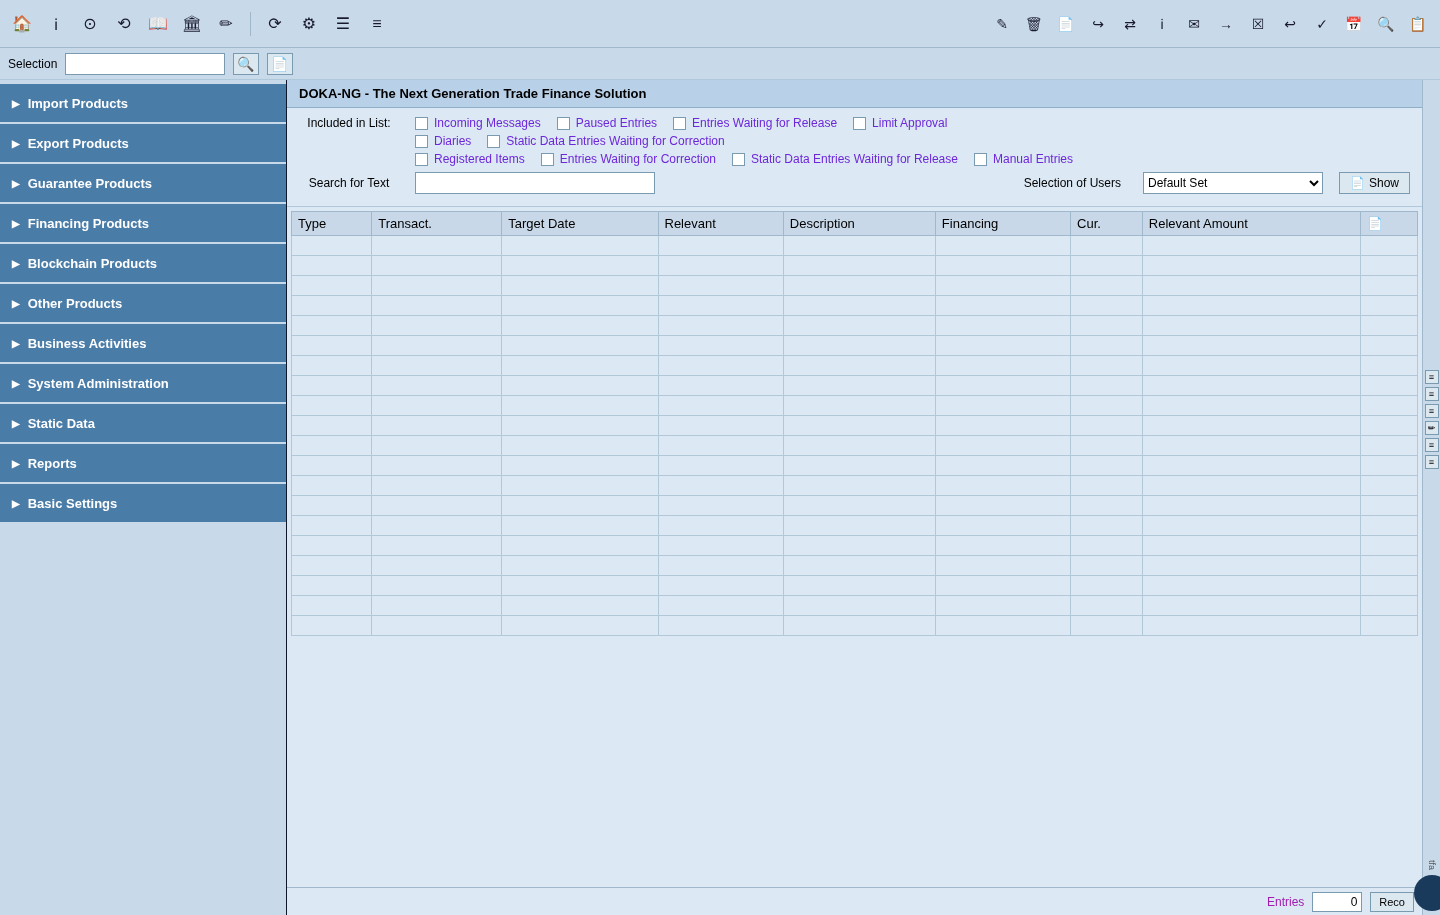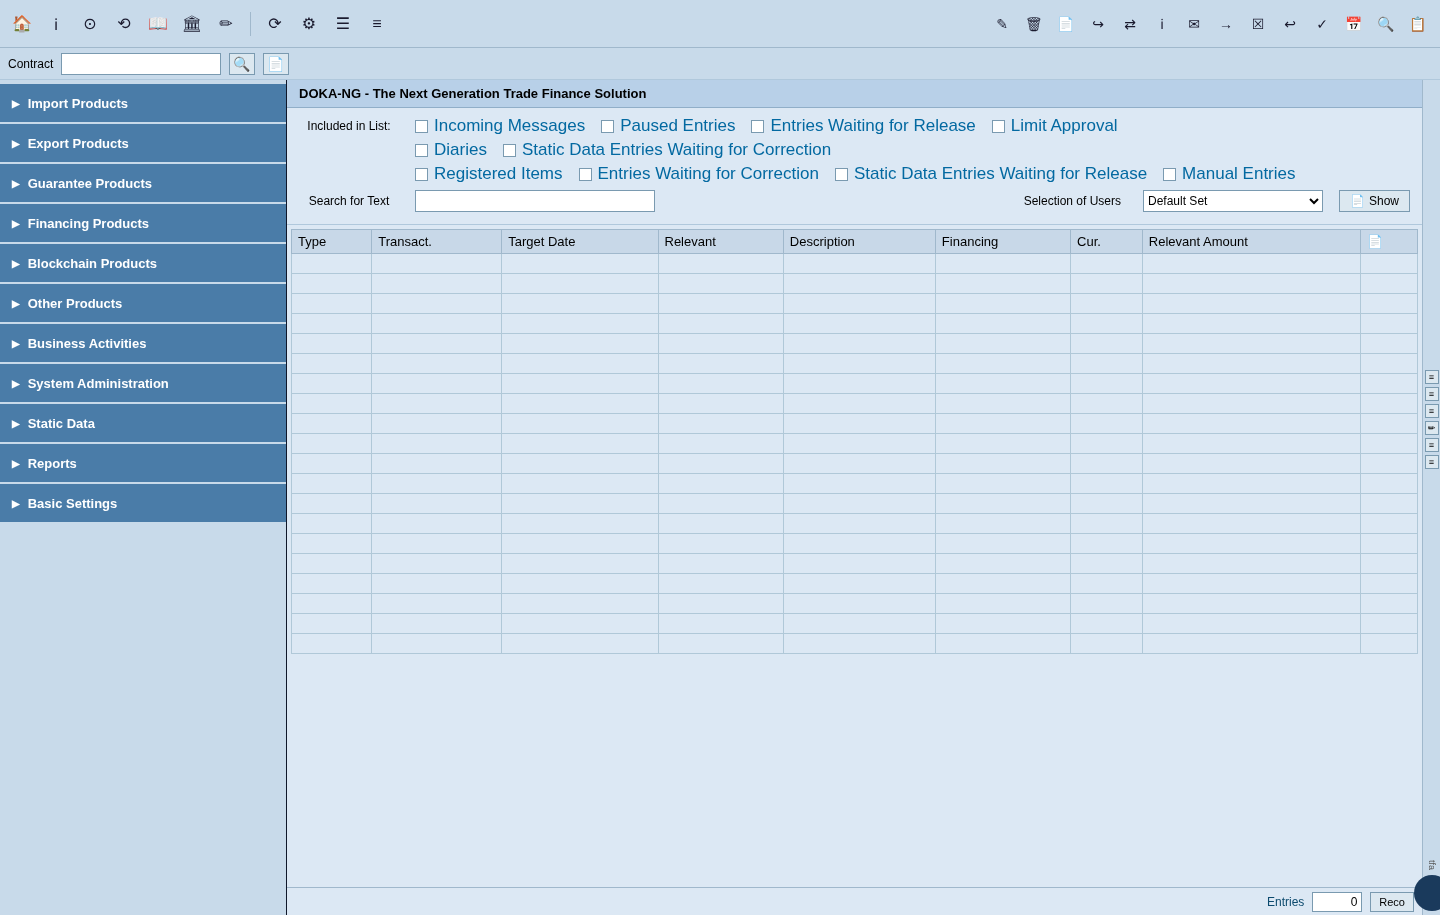--- a/index.html
+++ b/index.html
@@ -137,22 +137,22 @@
       gap: 6px;
     }
     .filter-checkbox {
       width: 13px; height: 13px;
       border: 1px solid #7a9ab0;
       background: #fff;
       cursor: pointer;
       flex-shrink: 0;
     }
     .filter-text {
-      font-size: 17px;
-      color: #0369a1;
+      font-size: 12px;
+      color: #6d28d9;
     }
     .search-text-input {
       width: 240px; height: 22px;
       border: 1px solid #7a9ab0;
       background: #fff;
       font-size: 12px;
       padding: 0 4px;
     }
     .users-select {
       width: 180px; height: 22px;
@@ -202,21 +202,21 @@
     #bottom-bar {
       background: #dce8f4;
       border-top: 1px solid #a0b8cc;
       height: 28px;
       display: flex;
       align-items: center;
       justify-content: flex-end;
       padding: 0 8px;
       gap: 8px;
     }
-    .entries-label { font-size: 12px; color: #0c4a6e; }
+    .entries-label { font-size: 12px; color: #a21caf; }
     .entries-input {
       width: 50px; height: 20px;
       border: 1px solid #7a9ab0;
       background: #fff;
       font-size: 12px;
       padding: 0 4px;
       text-align: right;
     }
     .reco-btn {
       height: 20px;
@@ -289,21 +289,21 @@
     <div class="toolbar-icon">☒</div>
     <div class="toolbar-icon">↩</div>
     <div class="toolbar-icon">✓</div>
     <div class="toolbar-icon">📅</div>
     <div class="toolbar-icon">🔍</div>
     <div class="toolbar-icon">📋</div>
   </div>
 </div>
 
 <div id="contract-row">
-  <span class="contract-label">Contract</span>
+  <span class="contract-label">Selection</span>
   <input class="contract-input" type="text" style="">
   <button class="contract-search-btn">🔍</button>
   <button class="contract-new-btn">📄</button>
 </div>
 
 <div id="main">
 
   <div id="sidebar">
     <div class="sidebar-item">
       <span class="sidebar-arrow">▶</span>

